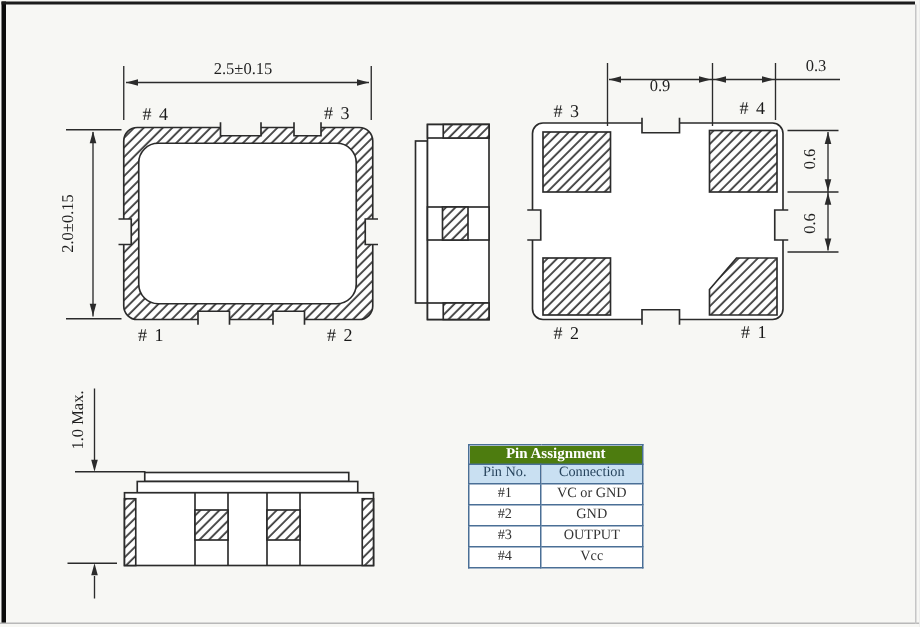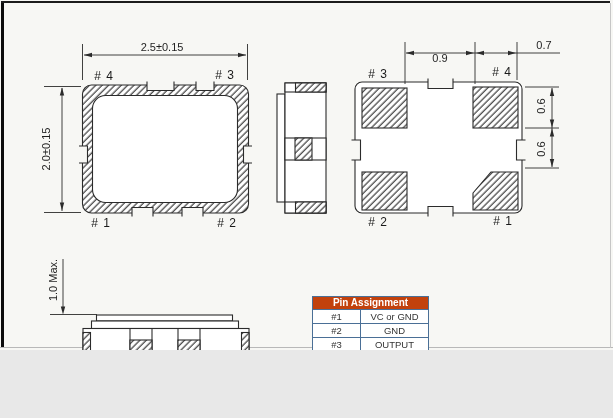--- a/index.html
+++ b/index.html
@@ -1,19 +1,19 @@
 <!DOCTYPE html>
 <html><head>
 <meta charset="utf-8">
 <style>
   html,body{margin:0;padding:0;background:#e8e8e8;}
   .page{
-    position:relative;width:613px;height:350px;overflow:hidden;
+    position:relative;width:613px;height:418px;overflow:hidden;
     background:#f7f7f4;
-    font-family:Liberation Sans, sans-serif;
+    font-family:Liberation Serif, serif;
     color:#222;
   }
   .edge{position:absolute;}
   .edge-l{left:1px;top:1px;bottom:2px;width:3px;background:#0b0b0b;}
   .edge-t{left:1px;top:1px;right:3px;height:2px;background:#1c1c1c;}
   .edge-b{left:0;bottom:2px;right:0;height:1px;background:#b8b8b8;}
   .edge-r{right:2px;top:3px;bottom:2px;width:1px;background:#c6c6c6;}
   svg.draw{position:absolute;left:0;top:0;}
   .hlbl,.vlbl,.pin{
     position:absolute;white-space:nowrap;line-height:1;
@@ -25,21 +25,21 @@
   table.tbl{
     position:absolute;border-collapse:collapse;table-layout:fixed;
     background:#ffffff;font-size:9.5px;color:#333;line-height:1;
   }
   table.tbl th,table.tbl td{
     border:1px solid #4a6f96;text-align:center;vertical-align:middle;
     padding:0;height:12px;font-weight:normal;overflow:hidden;
   }
   table.tbl td{height:13px;}
   table.tbl th.title{
-    background:#c2410c;color:#ffffff;font-weight:bold;font-size:10px;
+    background:#4d7c0f;color:#ffffff;font-weight:bold;font-size:10px;
   }
   table.tbl th.sub{background:#c9e0f2;color:#28455e;}
 </style>
 </head>
 <body>
 
 <div class="page">
 
   <div class="edge edge-l"></div>
   <div class="edge edge-t"></div>
@@ -148,39 +148,43 @@
   </svg>
 
   <div class="hlbl" style="left:162px;top:47px">2.5±0.15</div>
   <div class="vlbl" style="left:46px;top:149px">2.0±0.15</div>
   <div class="pin" style="left:104px;top:76px"># 4</div>
   <div class="pin" style="left:225px;top:75px"># 3</div>
   <div class="pin" style="left:101px;top:223px"># 1</div>
   <div class="pin" style="left:227px;top:223px"># 2</div>
 
   <div class="hlbl" style="left:440px;top:58px">0.9</div>
-  <div class="hlbl" style="left:544px;top:45px">0.7</div>
+  <div class="hlbl" style="left:544px;top:45px">0.3</div>
   <div class="vlbl" style="left:541px;top:106px">0.6</div>
   <div class="vlbl" style="left:541px;top:149px">0.6</div>
   <div class="pin" style="left:378px;top:74px"># 3</div>
   <div class="pin" style="left:502px;top:72px"># 4</div>
   <div class="pin" style="left:378px;top:222px"># 2</div>
   <div class="pin" style="left:503px;top:221px"># 1</div>
 
   <div class="vlbl" style="left:53px;top:280px">1.0 Max.</div>
 
   <table class="tbl" style="left:312px;top:296px;width:116px">
     <colgroup>
         <col style="width:48px">
         <col style="width:68px">
       </colgroup>
     <thead>
       <tr>
         <th class="title" colspan="2">Pin Assignment</th>
       </tr>
+      <tr>
+        <th class="sub">Pin No.</th>
+        <th class="sub">Connection</th>
+      </tr>
     </thead>
     <tbody>
       <tr>
         <td>#1</td>
         <td>VC or GND</td>
       </tr>
       <tr>
         <td>#2</td>
         <td>GND</td>
       </tr>

